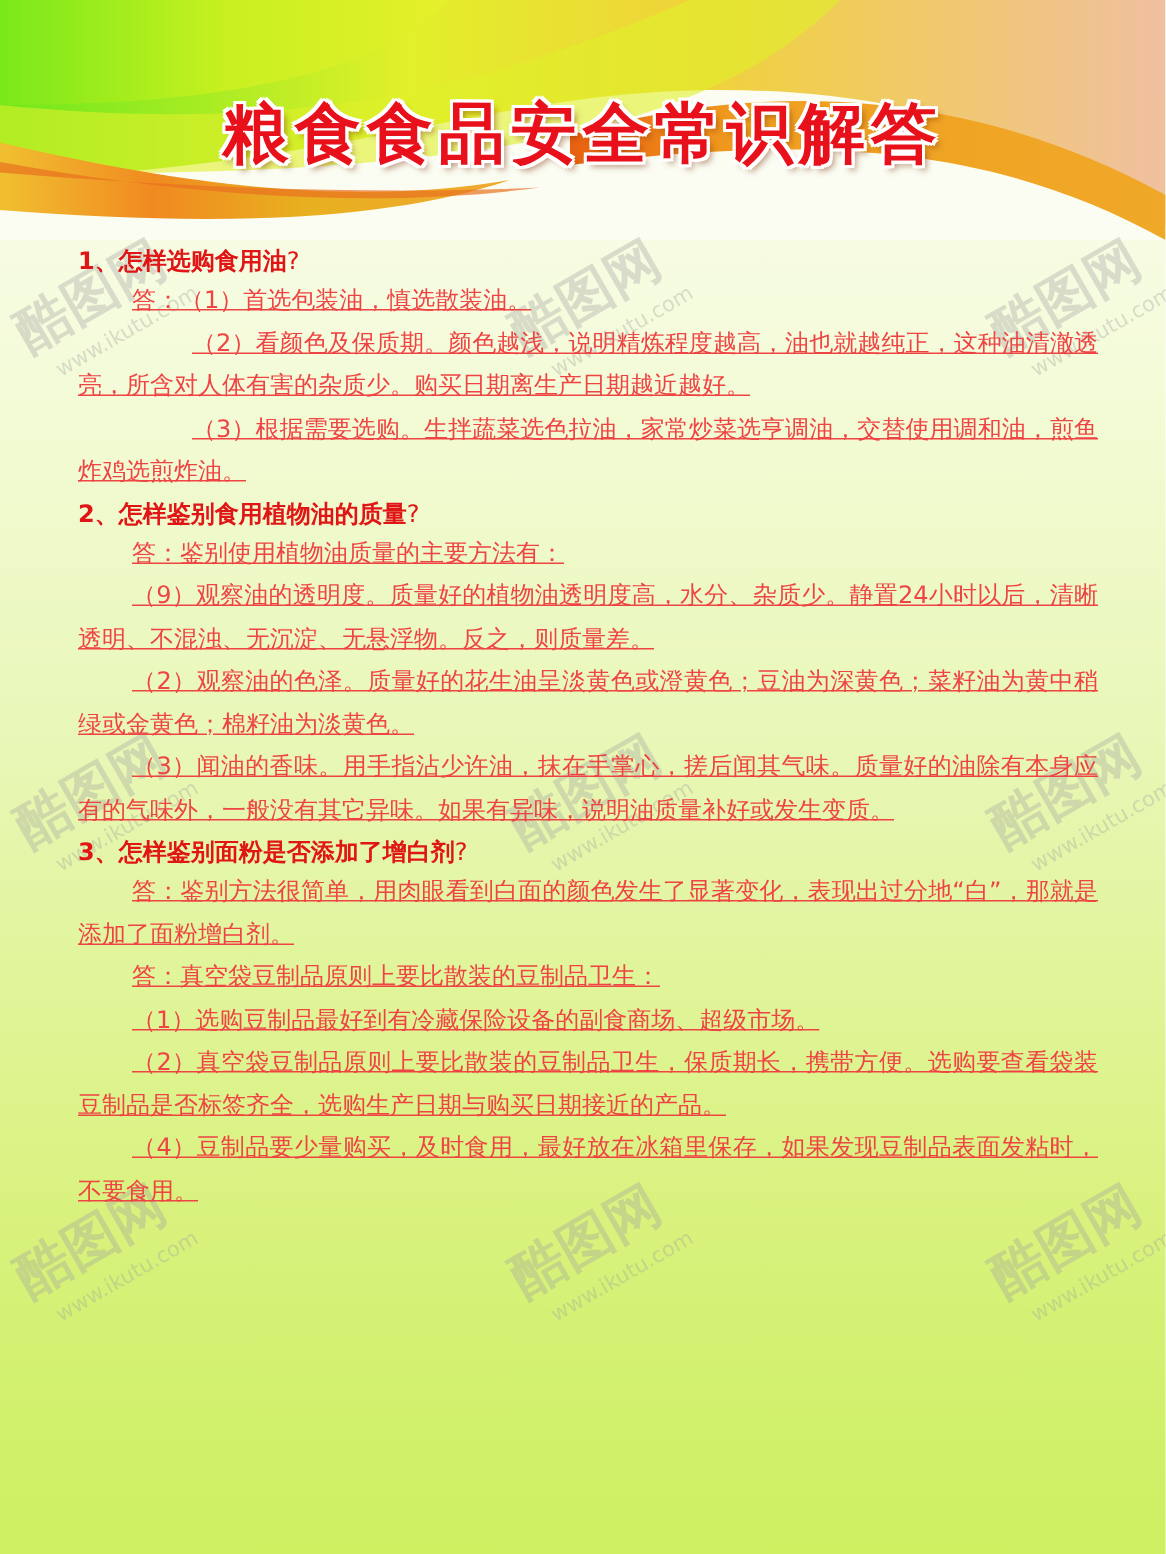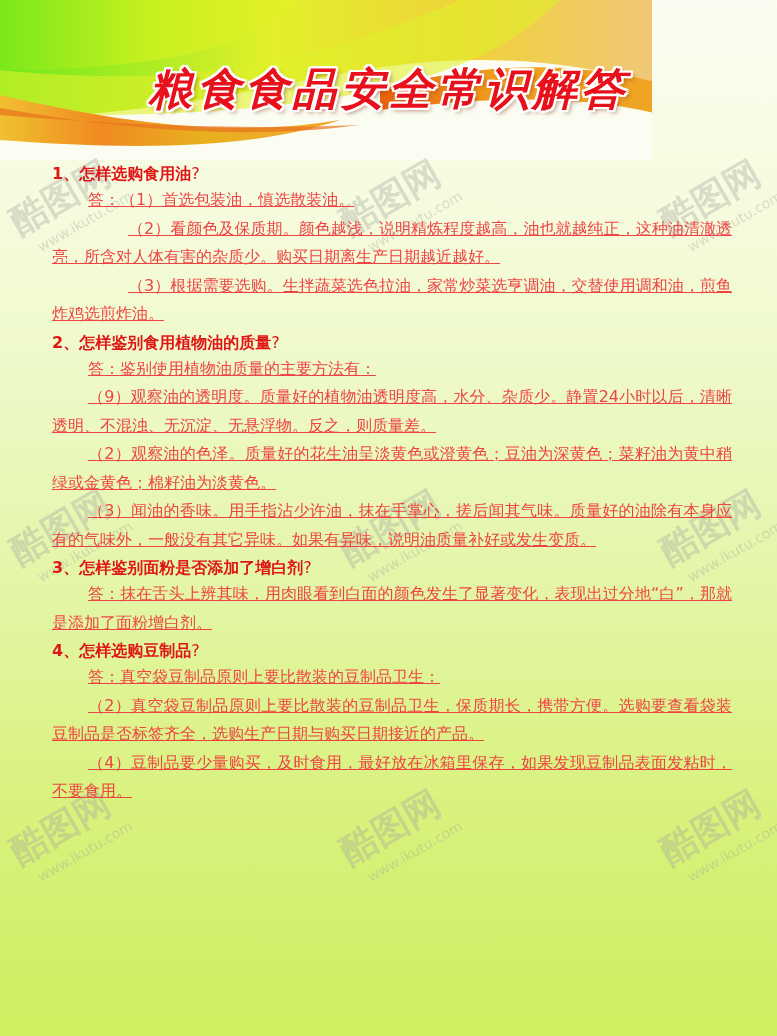--- a/index.html
+++ b/index.html
@@ -1,21 +1,21 @@
 <!DOCTYPE html>
 <html><head>
   <meta charset="utf-8">
   <style>
     html, body { margin: 0; padding: 0; }
     body {
       width: 777px; height: 1036px; overflow: hidden; position: relative;
       font-family: "DejaVu Sans", "Liberation Sans", sans-serif;
       background: linear-gradient(180deg, #fbfdf2 0px, #f4fbd9 250px, #e8f7b6 500px, #d9f27f 800px, #cdef60 1036px);
     }
-    .header { position: absolute; left: 0; top: 0; width: 652px; height: 160px; overflow: hidden; font-style: italic; }
+    .header { position: absolute; left: 0; top: 0; width: 777px; height: 160px; overflow: hidden; }
     .header svg { position: absolute; left: 0; top: 0; }
     .title {
       position: absolute; left: 0; top: 60px; width: 777px; text-align: center;
       font-family: "DejaVu Serif", "Liberation Serif", serif;
       font-size: 44px; font-weight: bold; color: #e8101a; letter-spacing: 4px;
       text-shadow: 2px 0 0 #fff, -2px 0 0 #fff, 0 2px 0 #fff, 0 -2px 0 #fff,
                    2px 2px 0 #fff, -2px -2px 0 #fff, 2px -2px 0 #fff, -2px 2px 0 #fff,
                    3px 3px 4px rgba(120,40,0,0.5);
     }
     .content { position: absolute; left: 52px; top: 160px; width: 680px; }
@@ -124,23 +124,23 @@
   <div>
     <div class="q"><span>2、怎样鉴别食用植物油的质量</span><span class="qm">?</span></div>
     <p class="p i1">答：鉴别使用植物油质量的主要方法有：</p>
     <p class="p i1">（9）观察油的透明度。质量好的植物油透明度高，水分、杂质少。静置24小时以后，清晰透明、不混浊、无沉淀、无悬浮物。反之，则质量差。</p>
     <p class="p i1">（2）观察油的色泽。质量好的花生油呈淡黄色或澄黄色；豆油为深黄色；菜籽油为黄中稍绿或金黄色；棉籽油为淡黄色。</p>
     <p class="p i1">（3）闻油的香味。用手指沾少许油，抹在手掌心，搓后闻其气味。质量好的油除有本身应有的气味外，一般没有其它异味。如果有异味，说明油质量补好或发生变质。</p>
   </div>
 
   <div>
     <div class="q"><span>3、怎样鉴别面粉是否添加了增白剂</span><span class="qm">?</span></div>
-    <p class="p i1">答：抹在舌头上辨其味，用肉眼看到白面的颜色发生了显著变化，表现出过分地“白”，那就是添加了面粉增白剂。</p>
+    <p class="p i1">答：鉴别方法很简单，用肉眼看到白面的颜色发生了显著变化，表现出过分地“白”，那就是添加了面粉增白剂。</p>
   </div>
 
   <div>
-    <div class="q"><span>4、怎样选购豆制品</span><span class="qm">?</span></div>
     <p class="p i1">答：真空袋豆制品原则上要比散装的豆制品卫生：</p>
+    <p class="p i1">（1）选购豆制品最好到有冷藏保险设备的副食商场、超级市场。</p>
     <p class="p i1">（2）真空袋豆制品原则上要比散装的豆制品卫生，保质期长，携带方便。选购要查看袋装豆制品是否标签齐全，选购生产日期与购买日期接近的产品。</p>
     <p class="p i1">（4）豆制品要少量购买，及时食用，最好放在冰箱里保存，如果发现豆制品表面发粘时，不要食用。</p>
   </div>
 
 </div>
 
 </body></html>

